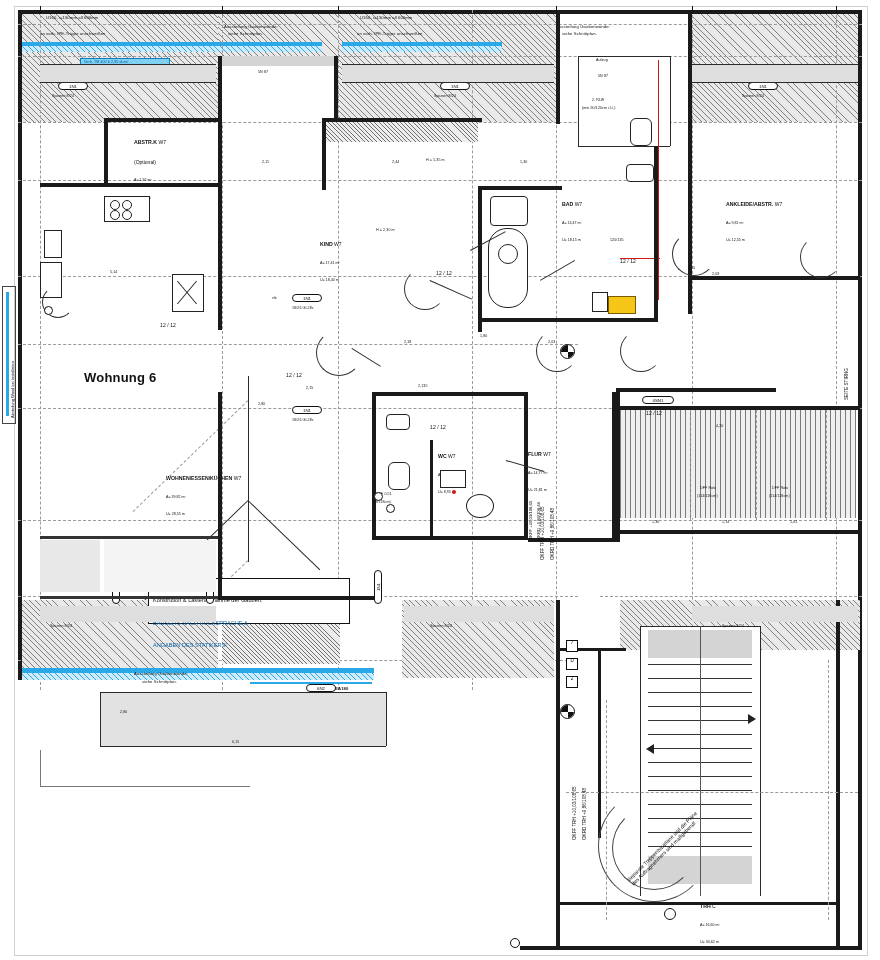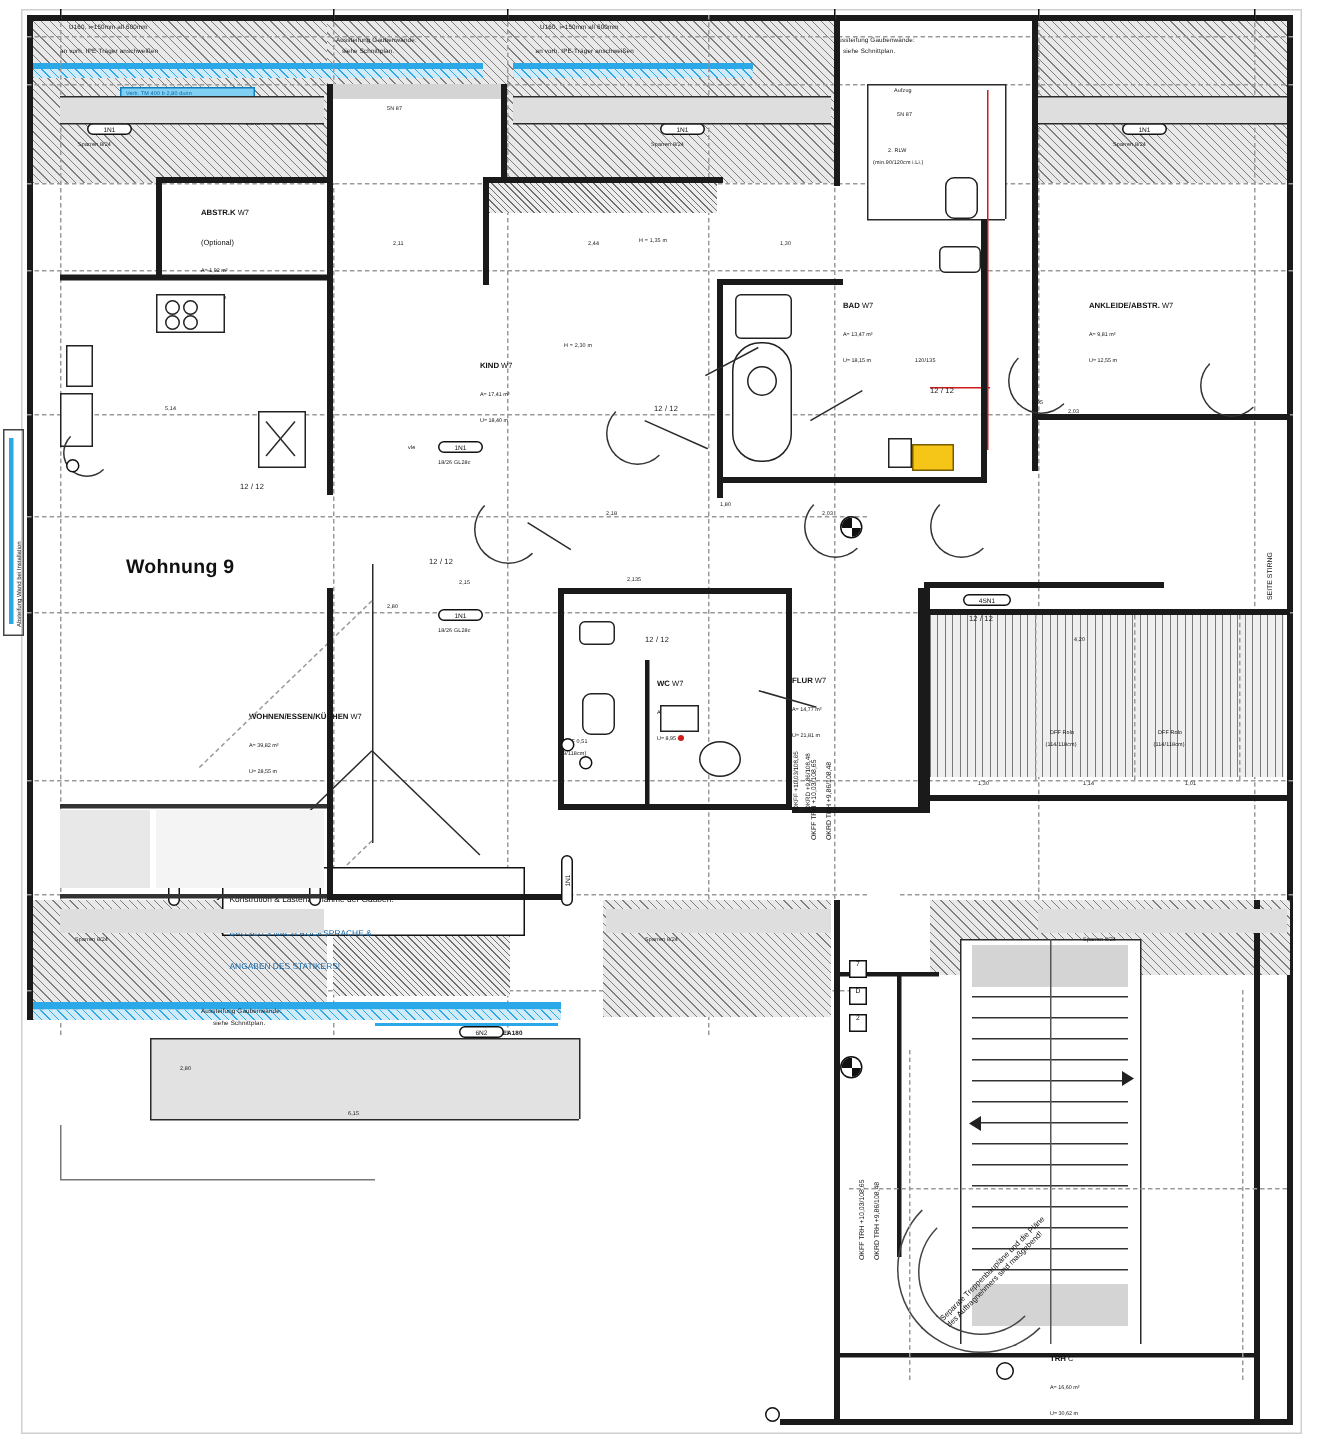--- a/index.html
+++ b/index.html
@@ -349,21 +349,21 @@
   <div class="fix" style="left:592px; top:292px; width:14px; height:18px;"></div>
 
   <div class="wall" style="left:478px; top:186px; width:4px; height:146px;"></div>
   <div class="wall" style="left:478px; top:186px; width:84px; height:4px;"></div>
   <div class="wall" style="left:654px; top:146px; width:4px; height:176px;"></div>
   <div class="wall" style="left:478px; top:318px; width:180px; height:4px;"></div>
 
   <div class="wall" style="left:688px; top:130px; width:4px; height:184px;"></div>
   <div class="wall" style="left:692px; top:276px; width:168px; height:4px;"></div>
 
-  <div class="wohnung" style="left:84px; top:370px;">Wohnung 9</div>
+  <div class="wohnung" style="left:84px; top:370px;">Wohnung 6</div>
 
   <div class="roomstamp" style="left:166px; top:462px;">
     <div><span class="nm">WOHNEN/ESSEN/KÜCHEN</span> <span>W7</span></div>
     <div class="txt-xs">A= 39,82 m²</div>
     <div class="txt-xs">U= 28,55 m</div>
   </div>
 
   <div class="line-h" style="left:90px; top:500px; width:158px; transform-origin:100% 50%; transform:rotate(-44deg);"></div>
   <div class="line-h" style="left:248px; top:500px; width:100px; transform-origin:0 50%; transform:rotate(44deg);"></div>
   <div class="line-v" style="left:248px; top:376px; height:186px;"></div>

